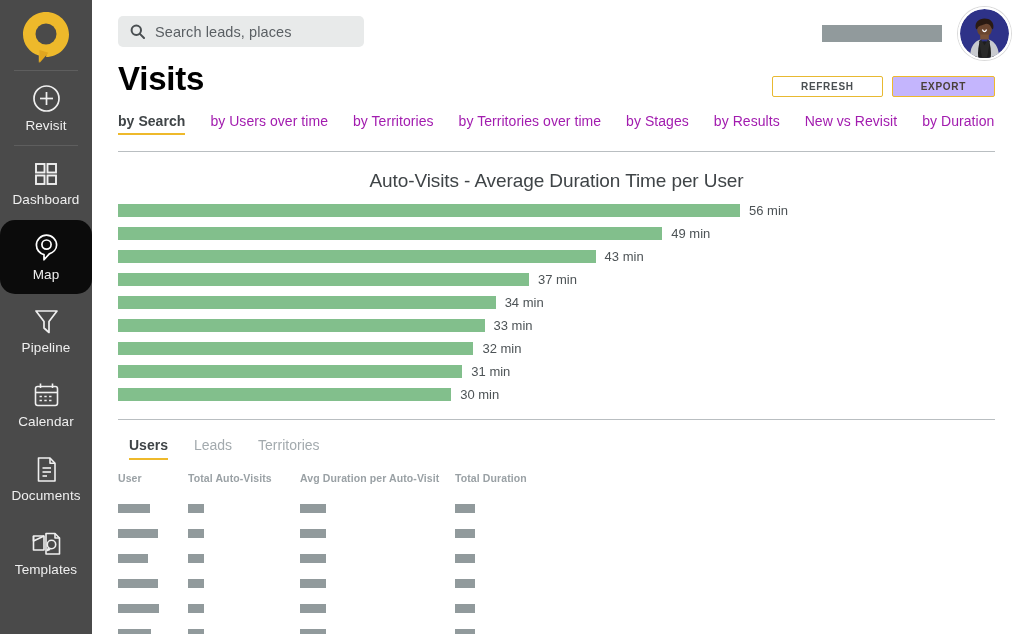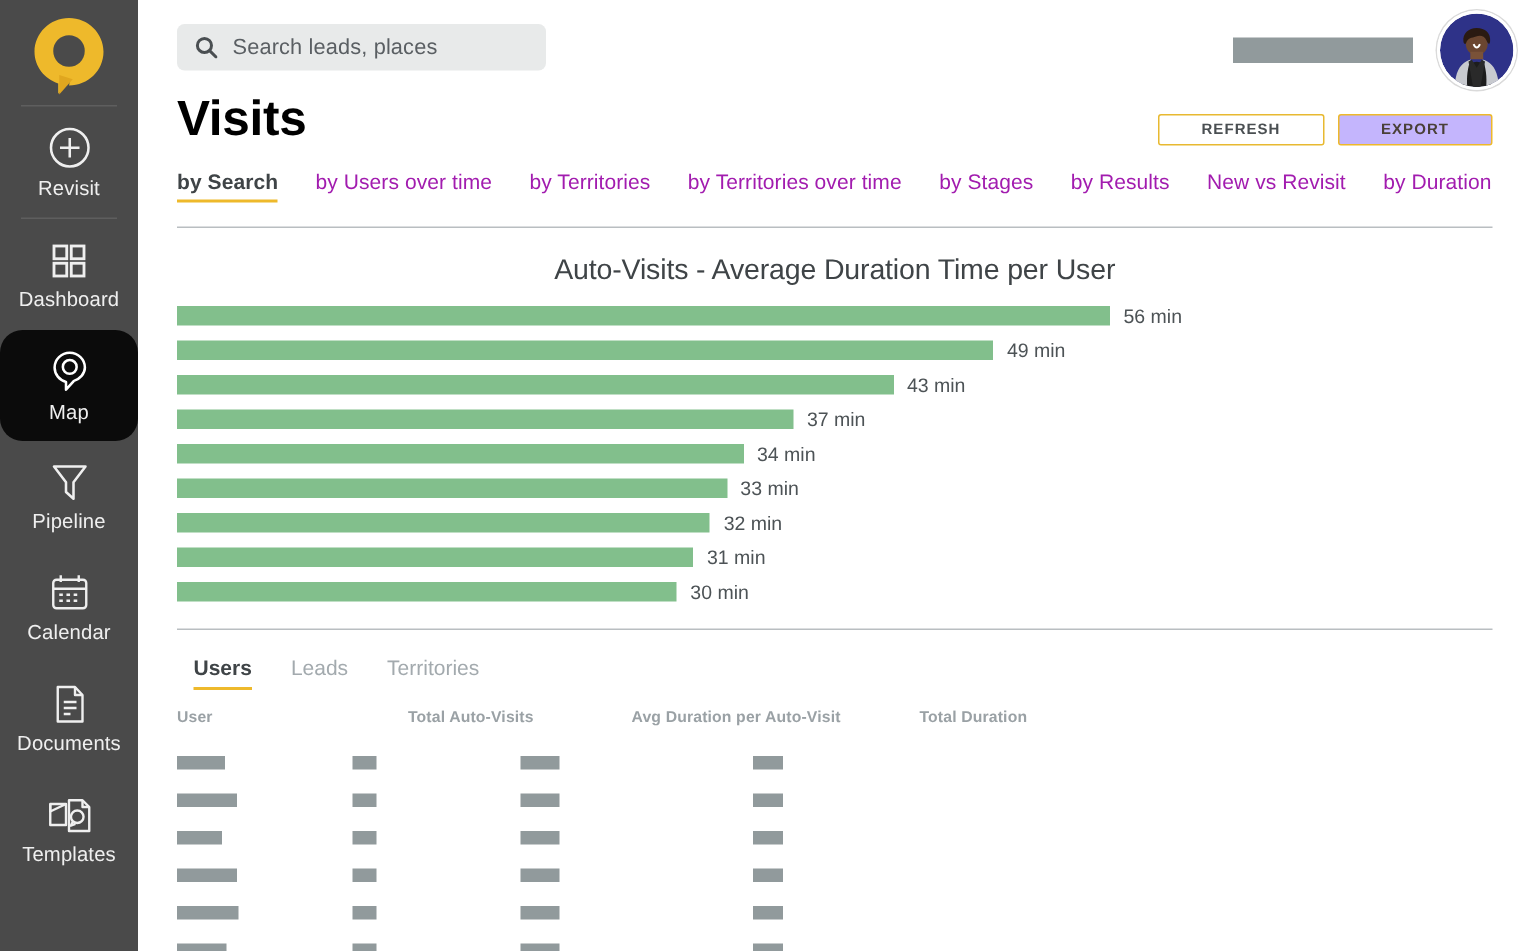--- a/index.html
+++ b/index.html
@@ -223,31 +223,30 @@
 
   
   .table {
     position: absolute;
     left: 26px; top: 472px;
     right: 29px;
   }
   .t-head {
     display: flex;
     padding-bottom: 12px;
-    gap: 37px;
   }
   .t-head .th {
     font-size: 10.5px;
     color: #9aa1a5;
     font-weight: bold;
     letter-spacing: 0.1px;
   }
   .t-row { display: flex; height: 25px; align-items: center; }
   .col-user   { width: 70px; flex: 0 0 70px; }
-  .col-visits { width: 112px; flex: 0 0 112px; margin-left: 47px; }
+  .col-visits { width: 112px; flex: 0 0 112px; }
   .col-avg    { width: 155px; flex: 0 0 155px; }
   .col-total  { width: 120px; flex: 0 0 120px; }
   .redact {
     height: 9px;
     background: #919a9c;
     display: block;
   }
 </style>
 </head>
 <body>

